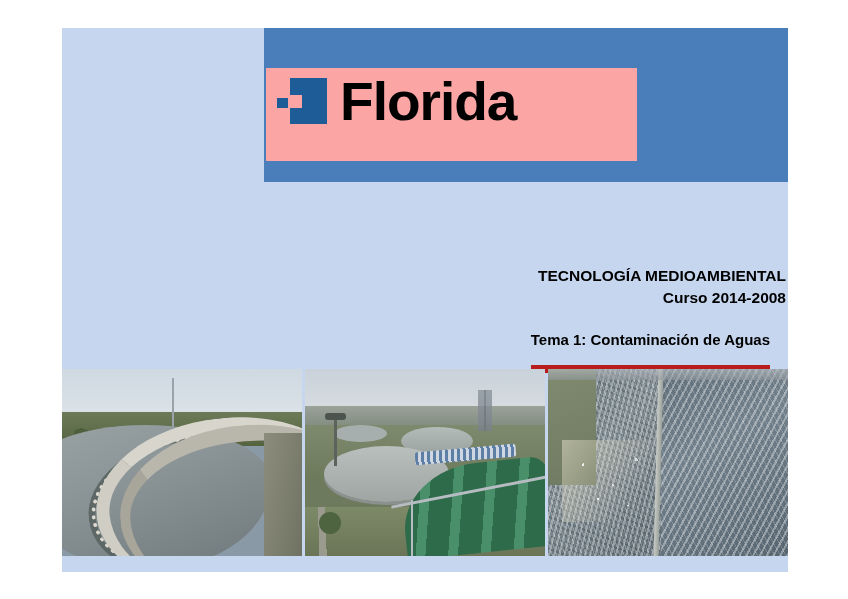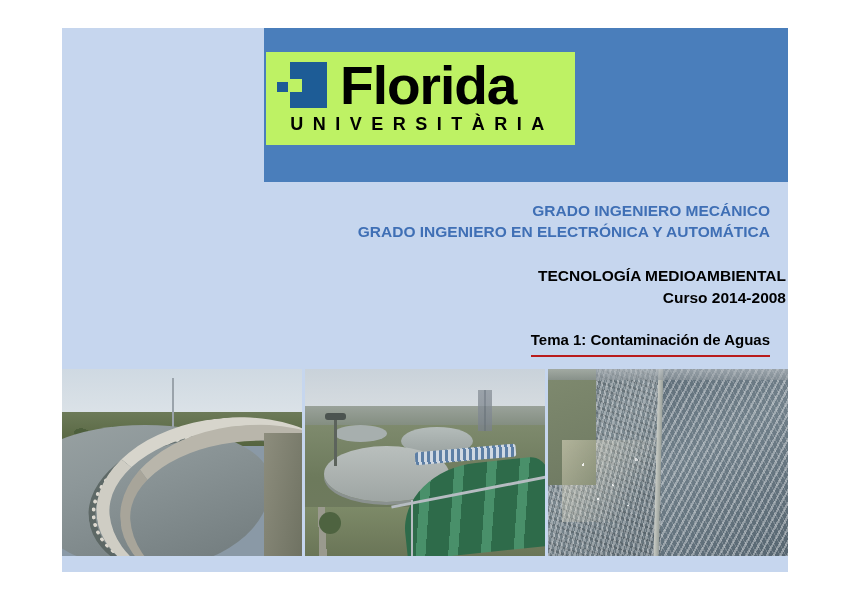--- a/index.html
+++ b/index.html
@@ -29,24 +29,24 @@
     left: 264px;
     top: 28px;
     width: 524px;
     height: 154px;
     background: #4a7ebb;
   }
 
   .logo-box {
     position: absolute;
     left: 266px;
-    top: 52px;
-    width: 309px;
+    top: 68px;
+    width: 371px;
     height: 93px;
-    background: #bef264;
+    background: #fca5a5;
     overflow: hidden;
   }
 
   .logo-row {
     position: absolute;
     left: 0;
     top: 3px;
     width: 309px;
     height: 60px;
     display: flex;
@@ -158,22 +158,22 @@
     width: 726px;
     text-align: right;
     padding-right: 18px;
     box-sizing: border-box;
     color: #000000;
     font-weight: bold;
     font-size: 15px;
   }
   .topic-line {
     display: inline-block;
-    border-bottom: 2px solid #b91c1c;
-    padding-bottom: 7px;
+    border-bottom: 8px solid #b91c1c;
+    padding-bottom: 17px;
     white-space: nowrap;
   }
 
   
   .photo-strip {
     position: absolute;
     left: 62px;
     top: 369px;
     width: 726px;
     height: 187px;
@@ -371,24 +371,20 @@
     position: absolute; left:0; top:0; width:100%; height:6%;
     background: linear-gradient(#b9bfc4, #8f979d);
     opacity:.6;
   }
 </style>
 </head>
 <body>
 
 <div class="slide">
 
-  <div class="degree-block" style="left:0; top:172px; width:726px;">
-    <span class="degree-line">GRADO INGENIERO MECÁNICO</span>
-    <span class="degree-line">GRADO INGENIERO EN ELECTRÓNICA Y AUTOMÁTICA</span>
-  </div>
 
   <div class="course-block" style="left:0; top:237px; width:726px;">
     <span class="course-line">TECNOLOGÍA MEDIOAMBIENTAL</span>
     <span class="course-line">Curso 2014-2008</span>
   </div>
 
   <div class="topic-block" style="left:0; top:303px; width:726px;">
     <span class="topic-line">Tema 1: Contaminación de Aguas</span>
   </div>
 
@@ -440,14 +436,13 @@
 <div class="logo-box">
   <div class="logo-row">
     <div class="logo-mark">
       <div class="lm-dot"></div>
       <div class="lm-arm"></div>
       <div class="lm-arm2"></div>
       <div class="lm-upper"></div>
     </div>
     <div class="logo-wordmark">Florida</div>
   </div>
-  <div class="logo-sub">UNIVERSITÀRIA</div>
 </div>
 
 </body></html>

